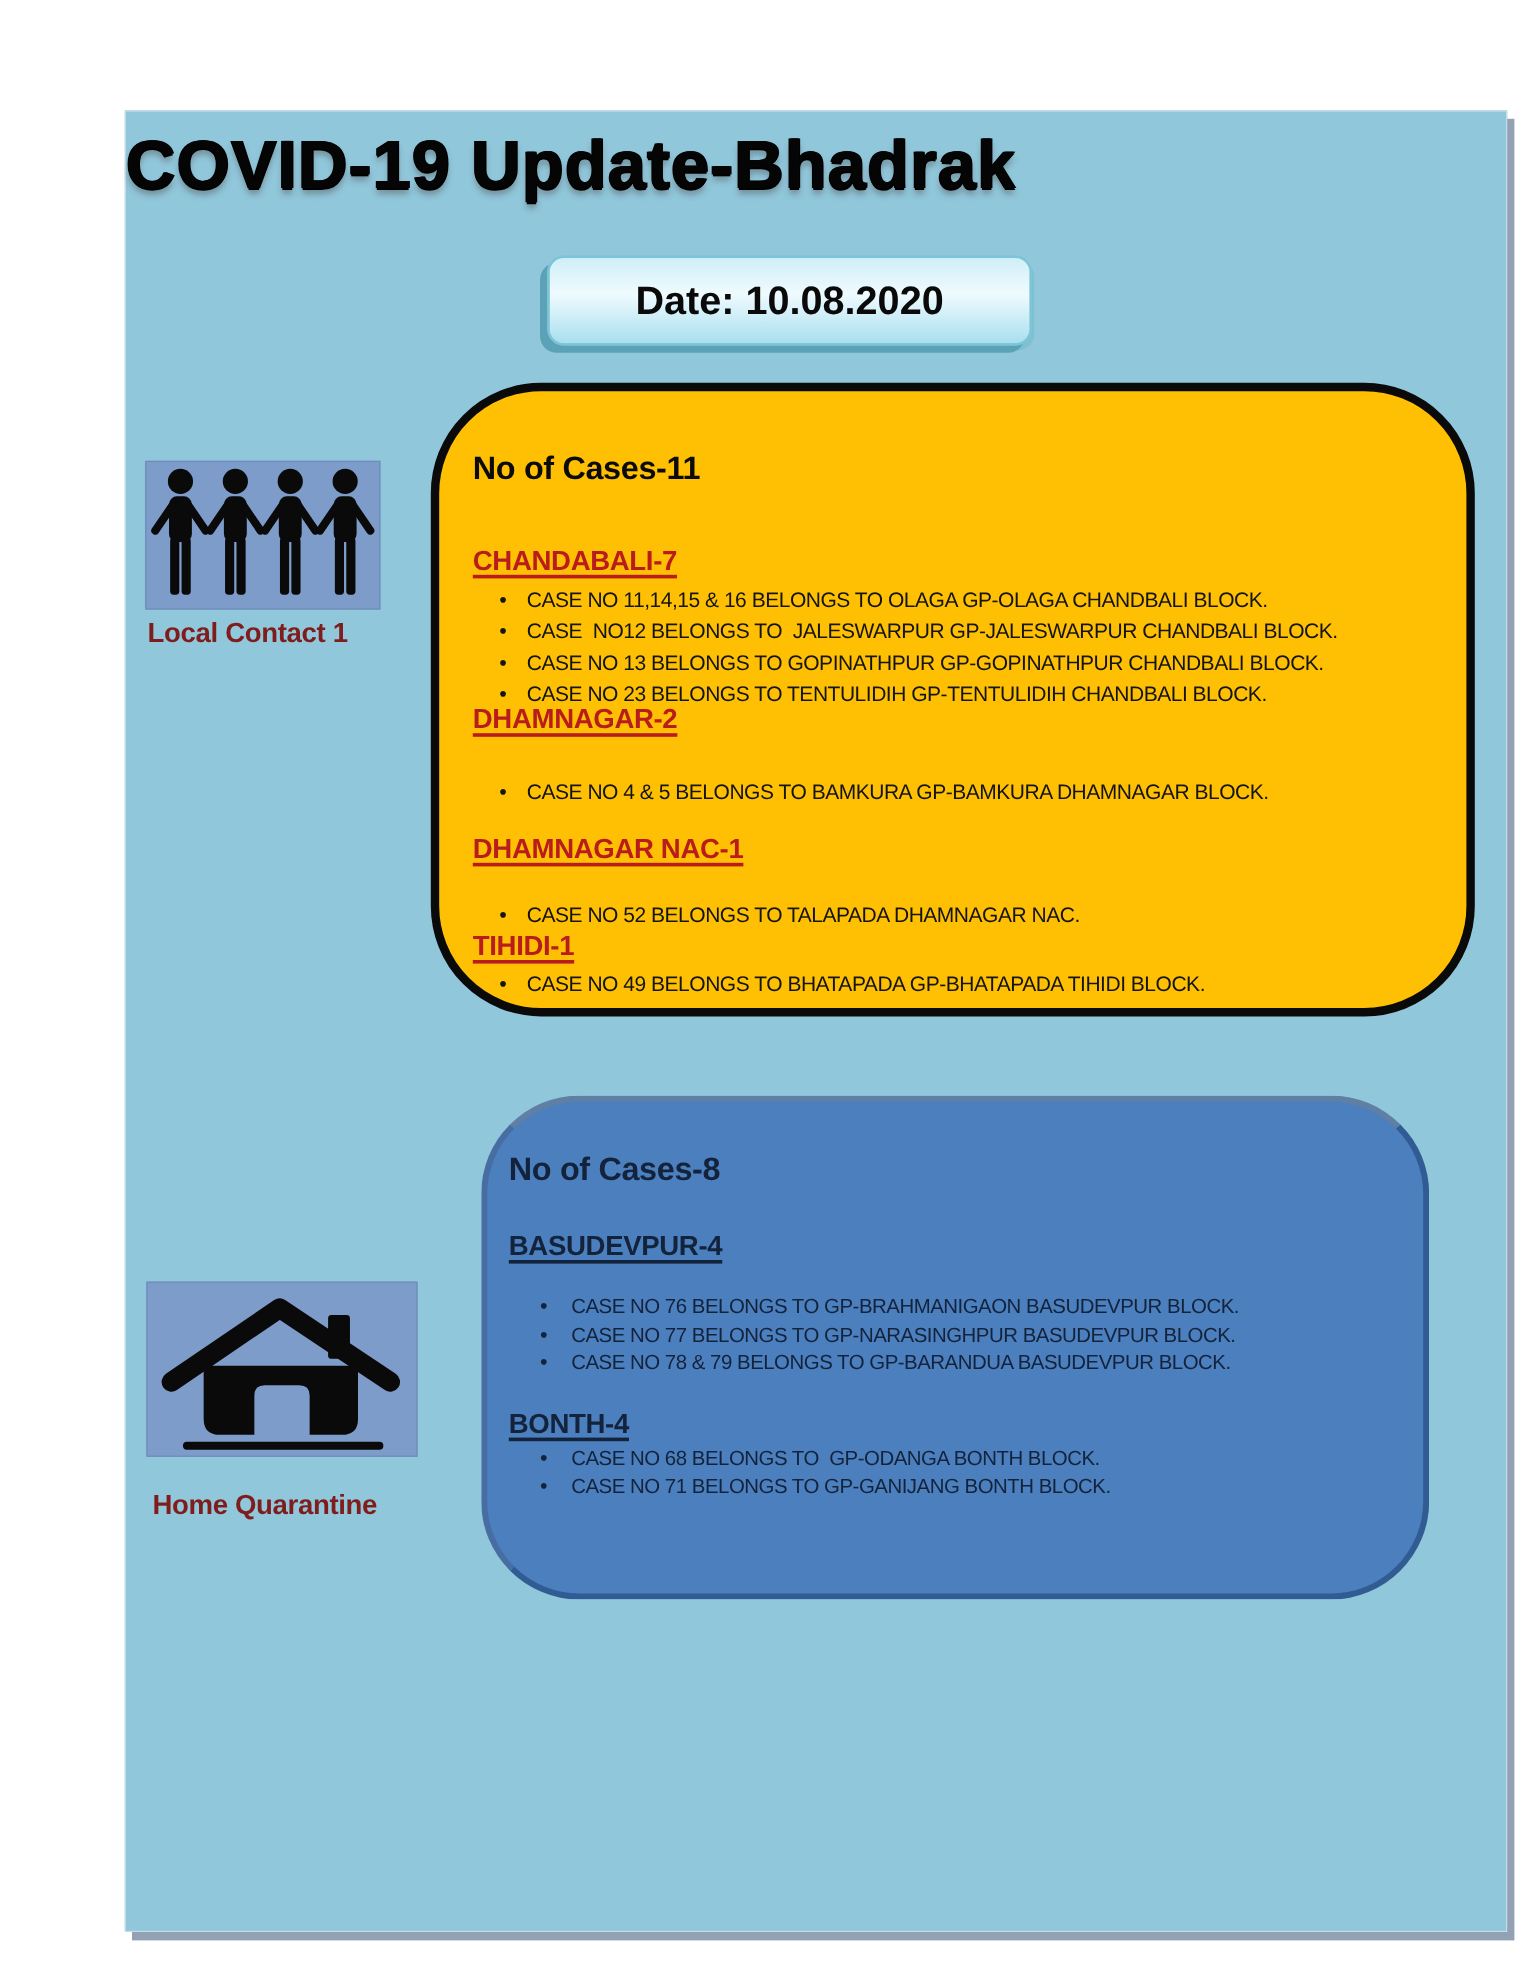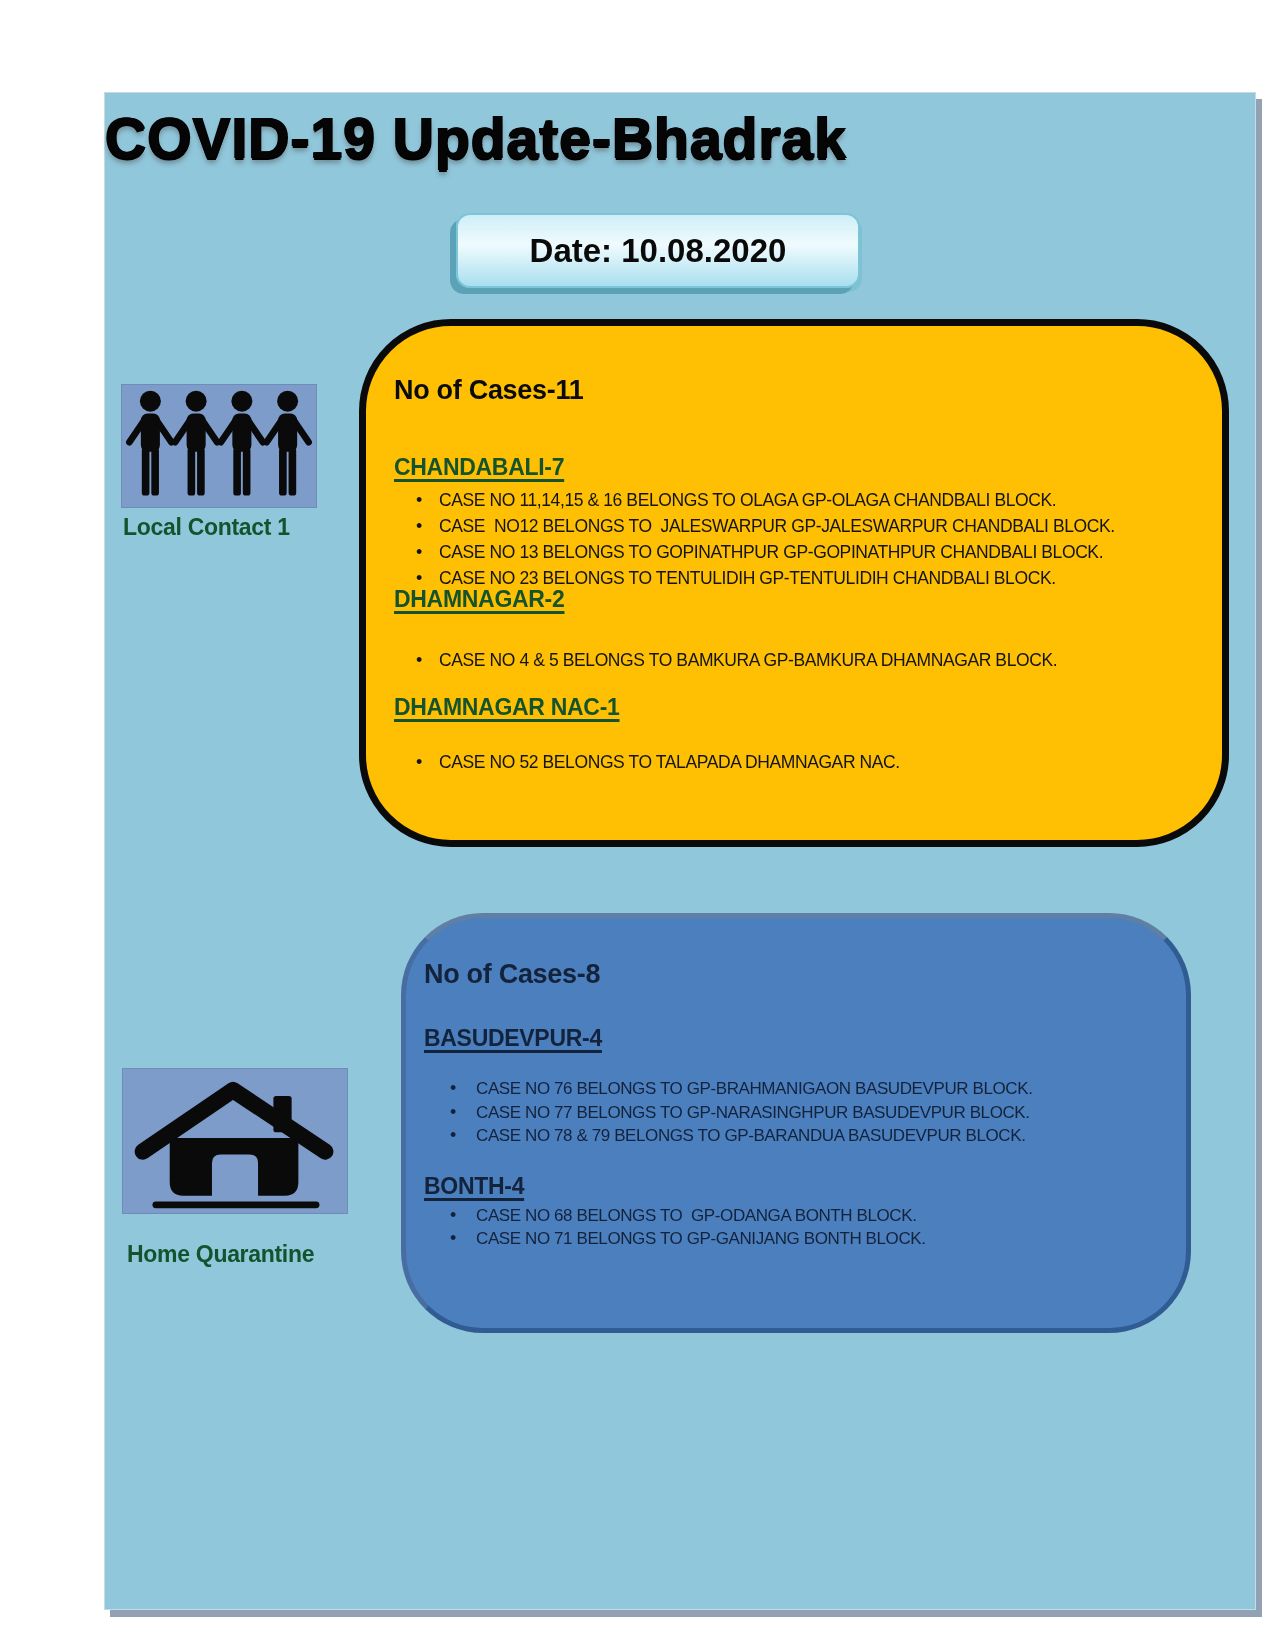--- a/index.html
+++ b/index.html
@@ -34,21 +34,21 @@
 
   .icon-tile {
     position:absolute; background:#7E9CC9; border:1px solid #6d8cba;
     display:flex; align-items:center; justify-content:center;
   }
   .icon-tile.people { left:16px; top:291px; width:196px; height:124px; }
   .icon-tile.house  { left:17px; top:975px; width:226px; height:146px; }
   .icon-tile svg { width:100%; height:100%; }
 
   .icon-label {
-    position:absolute; font-size:23px; font-weight:bold; color:#14532d; letter-spacing:-0.3px;
+    position:absolute; font-size:23px; font-weight:bold; color:#7f1d1d; letter-spacing:-0.3px;
   }
   .icon-label.local { left:18px; top:421px; }
   .icon-label.home  { left:22px; top:1148px; }
 
   .card { position:absolute; }
   .card-title { font-size:27px; font-weight:bold; color:#0b0b0b; line-height:34px; letter-spacing:-0.3px; }
 
   .card.yellow {
     left:254px; top:226px; width:870px; height:528px;
     background:#FFC003; border:7px solid #0a0a0a; border-radius:92px;
@@ -57,21 +57,21 @@
   .card.blue {
     left:296px; top:820px; width:790px; height:420px;
     background:#4C7FBD; border:5px solid #315C93;
     border-top-color:#5F7FA5; border-left-color:#476DA2;
     border-radius:82px;
     padding:39px 30px 0 18px;
   }
   .card.blue .card-title, .card.blue .section-heading, .card.blue .bullets li { color:#13233c; }
 
   .section-heading {
-    font-size:23px; font-weight:bold; line-height:28px; color:#14532d;
+    font-size:23px; font-weight:bold; line-height:28px; color:#b91c1c;
     text-decoration:underline; text-decoration-thickness:2.5px; text-underline-offset:4px;
     letter-spacing:-0.3px;
   }
   .bullets { list-style:none; }
   .bullets li {
     position:relative; font-size:17.5px; line-height:26px; color:#141414;
     padding-left:45px; white-space:pre-wrap; letter-spacing:-0.4px;
   }
   .bullets li::before {
     content:"\2022"; position:absolute; left:22px; top:0; font-size:18px;
@@ -176,20 +176,26 @@
           <ul class="bullets">
             <li>CASE NO 4 &amp; 5 BELONGS TO BAMKURA GP-BAMKURA DHAMNAGAR BLOCK.</li>
           </ul>
         </div>
         <div class="section">
           <div class="section-heading">DHAMNAGAR NAC-1</div>
           <ul class="bullets">
             <li>CASE NO 52 BELONGS TO TALAPADA DHAMNAGAR NAC.</li>
           </ul>
         </div>
+        <div class="section">
+          <div class="section-heading">TIHIDI-1</div>
+          <ul class="bullets">
+            <li>CASE NO 49 BELONGS TO BHATAPADA GP-BHATAPADA TIHIDI BLOCK.</li>
+          </ul>
+        </div>
       </div>
   </div>
 
   <div class="card blue">
     <div class="card-title">No of Cases-8</div>
     <div class="card-body">
         <div class="section">
           <div class="section-heading">BASUDEVPUR-4</div>
           <ul class="bullets">
             <li>CASE NO 76 BELONGS TO GP-BRAHMANIGAON BASUDEVPUR BLOCK.</li>

